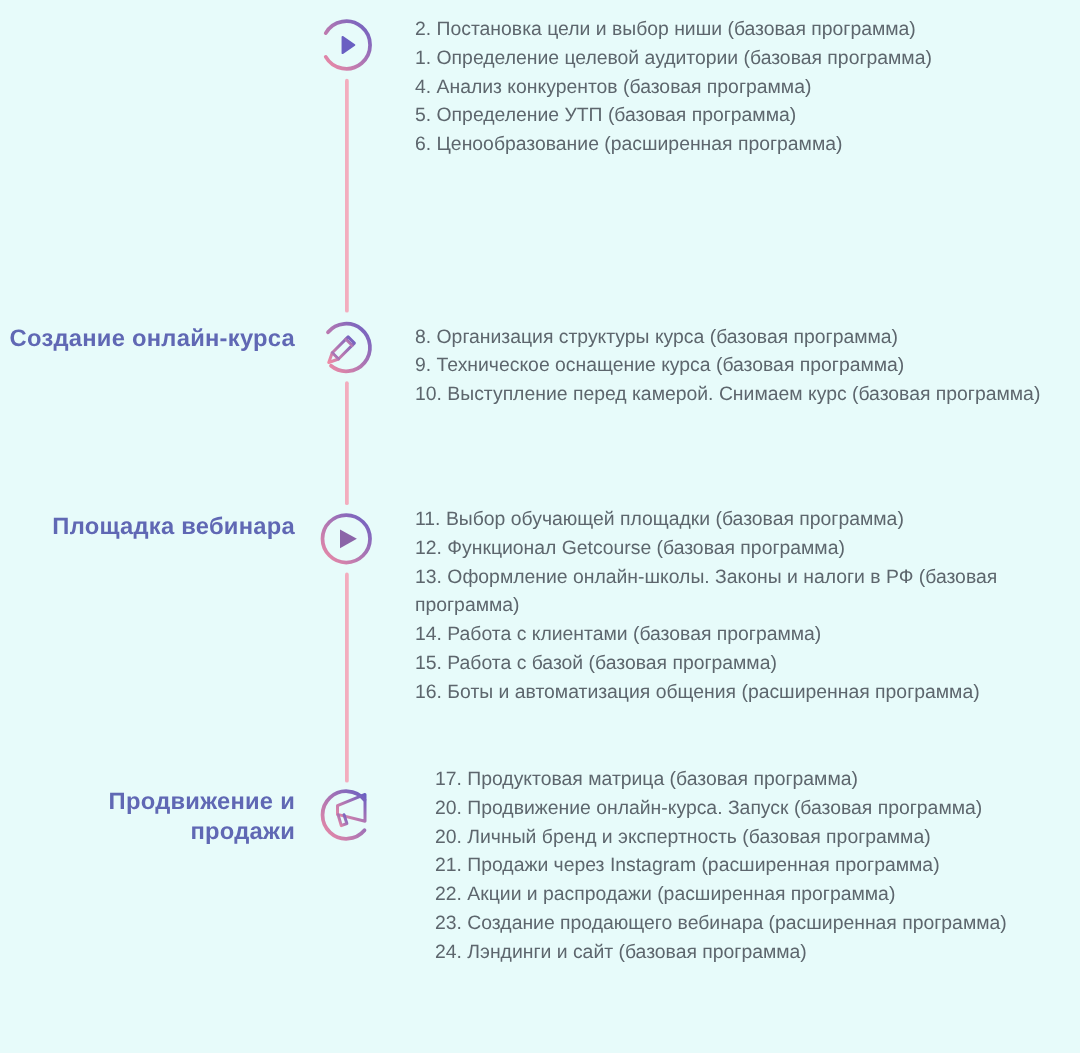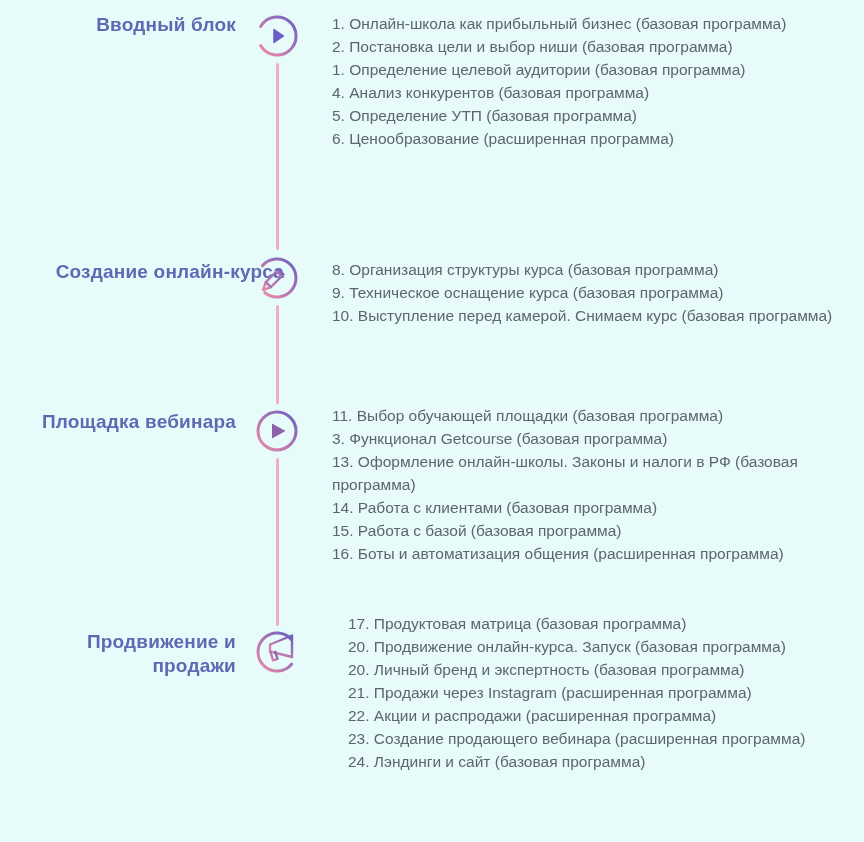--- a/index.html
+++ b/index.html
@@ -10,21 +10,21 @@
   body{font-family:"Liberation Sans", sans-serif;}
   .canvas{position:relative;width:864px;height:842px;background:var(--bg);overflow:hidden;}
 
   .tl-seg{position:absolute;left:276px;width:3px;background:var(--line);border-radius:2px;}
   .seg1{top:63px;height:187px;}
   .seg2{top:305px;height:99px;}
   .seg3{top:458px;height:168px;}
 
   .sec-title{position:absolute;left:0;width:236px;text-align:right;
     font-size:19px;font-weight:bold;line-height:24px;color:var(--heading);letter-spacing:.2px;}
-  .t1{top:13px;} .t2{top:260px;margin-left:48px;} .t3{top:410px;} .t4{top:630px;}
+  .t1{top:13px;} .t2{top:260px;} .t3{top:410px;} .t4{top:630px;}
 
   .sec-icon{position:absolute;left:255px;width:44px;height:44px;overflow:visible;}
   .i1{top:14px;} .i2{top:256px;} .i3{top:409px;} .i4{top:630px;}
   .sec-icon svg{overflow:visible;display:block;}
 
   .sec-list{position:absolute;left:332px;width:506px;color:var(--text);
     font-size:15.5px;line-height:23px;}
   .l1{top:12px;} .l2{top:258px;} .l3{top:404px;} .l4{top:612px;margin-left:16px;}
   .list-item{min-height:23px;}
 
@@ -41,30 +41,28 @@
     </linearGradient>
   </defs>
 </svg>
 
 <div class="canvas">
 
   <div class="tl-seg seg1"></div>
   <div class="tl-seg seg2"></div>
   <div class="tl-seg seg3"></div>
 
-  <div class="sec-title t1">Вводный блок</div>
   <div class="sec-icon i1">
     <svg width="44" height="44" viewBox="0 0 44 44" fill="none">
       <path d="M5.6 12.5 A19 19 0 1 1 5.6 31.5" stroke="url(#tlgrad)" stroke-width="3" stroke-linecap="round"></path>
       <path d="M-6 22 H24" stroke="url(#tlgrad)" stroke-width="3" stroke-linecap="round"></path>
       <path d="M19 15.5 L28.5 22 L19 28.5 Z" fill="var(--grad-purple)" stroke="var(--grad-purple)" stroke-width="1.5" stroke-linejoin="round"></path>
     </svg>
   </div>
   <div class="sec-list l1">
-    <div class="list-item">1. Онлайн-школа как прибыльный бизнес (базовая программа)</div>
     <div class="list-item">2. Постановка цели и выбор ниши (базовая программа)</div>
     <div class="list-item">1. Определение целевой аудитории (базовая программа)</div>
     <div class="list-item">4. Анализ конкурентов (базовая программа)</div>
     <div class="list-item">5. Определение УТП (базовая программа)</div>
     <div class="list-item">6. Ценообразование (расширенная программа)</div>
   </div>
 
   <div class="sec-title t2">Создание онлайн-курса</div>
   <div class="sec-icon i2">
     <svg width="44" height="44" viewBox="0 0 44 44" fill="none">
@@ -82,21 +80,21 @@
 
   <div class="sec-title t3">Площадка вебинара</div>
   <div class="sec-icon i3">
     <svg width="44" height="44" viewBox="0 0 44 44" fill="none">
       <circle cx="22" cy="22" r="19" stroke="url(#tlgrad)" stroke-width="3"></circle>
       <path d="M17 14.5 L30.5 22 L17 29.5 Z" fill="var(--triangle)"></path>
     </svg>
   </div>
   <div class="sec-list l3">
     <div class="list-item">11. Выбор обучающей площадки (базовая программа)</div>
-    <div class="list-item">3. Функционал Getcourse (базовая программа)</div>
+    <div class="list-item">12. Функционал Getcourse (базовая программа)</div>
     <div class="list-item">13. Оформление онлайн-школы. Законы и налоги в РФ (базовая программа)</div>
     <div class="list-item">14. Работа с клиентами (базовая программа)</div>
     <div class="list-item">15. Работа с базой (базовая программа)</div>
     <div class="list-item">16. Боты и автоматизация общения (расширенная программа)</div>
   </div>
 
   <div class="sec-title t4">Продвижение и продажи</div>
   <div class="sec-icon i4">
     <svg width="44" height="44" viewBox="0 0 44 44" fill="none">
       <path d="M36.6 9.8 A19 19 0 1 0 36.6 34.2" stroke="url(#tlgrad)" stroke-width="3" stroke-linecap="round"></path>

